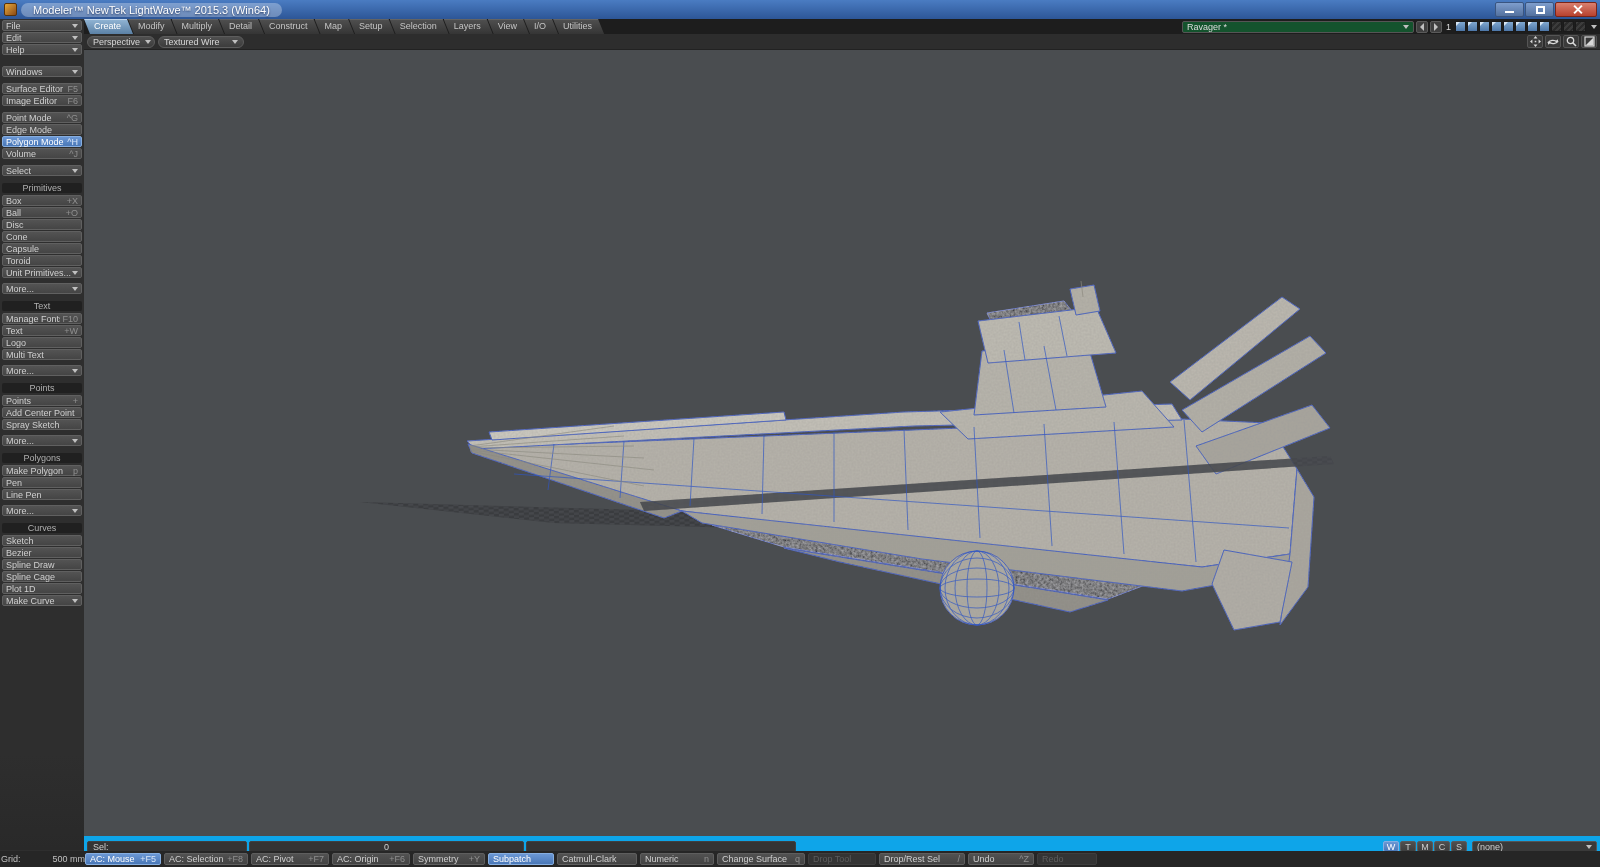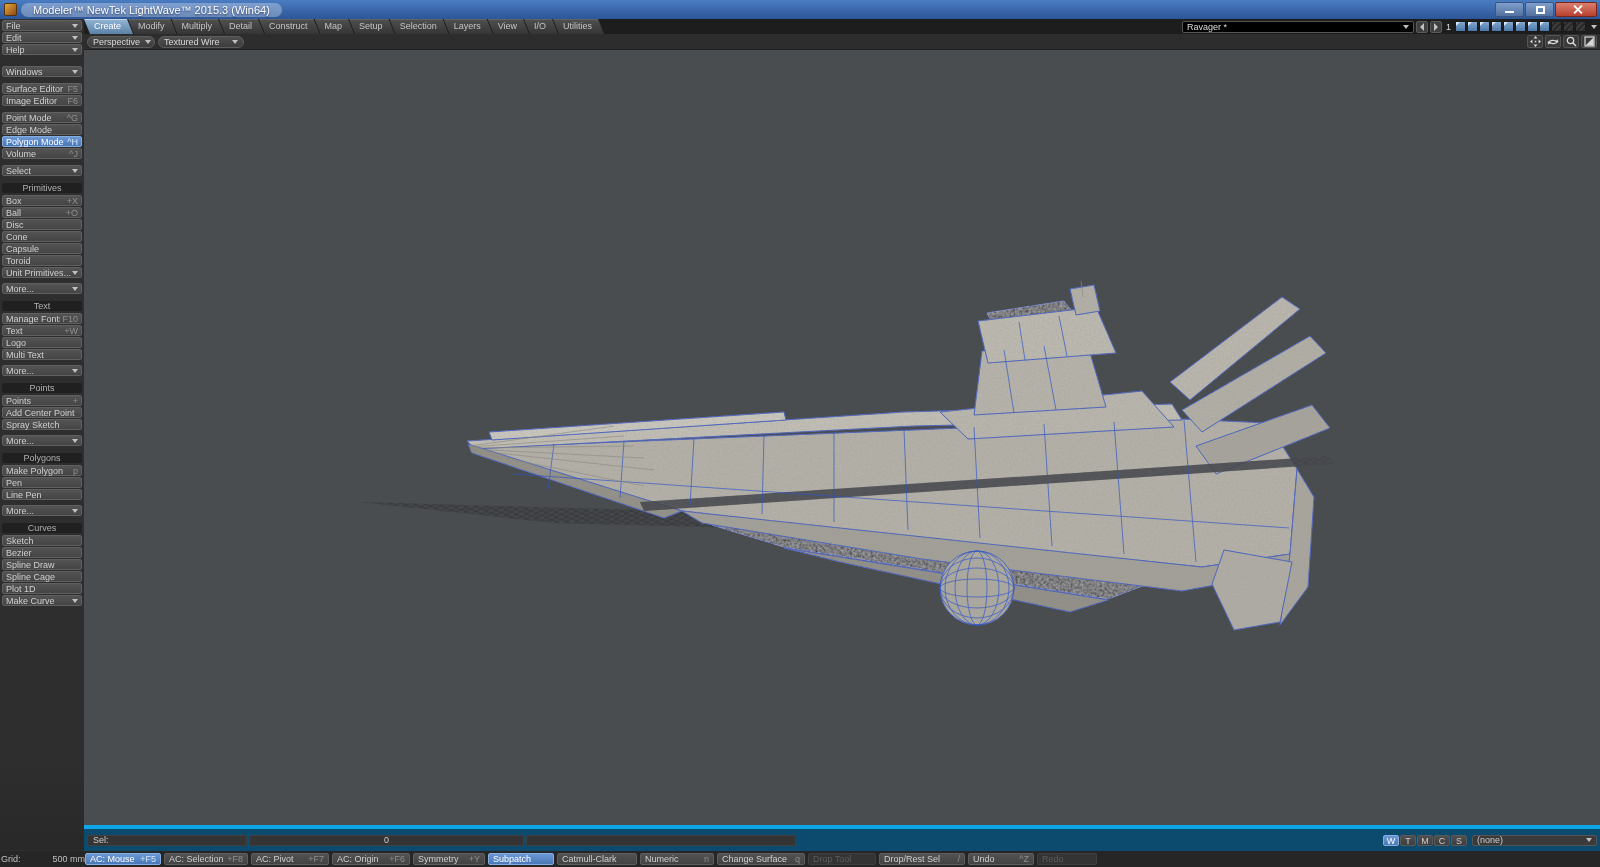--- a/index.html
+++ b/index.html
@@ -26,21 +26,21 @@
 
   
   .tabsrow { position:absolute; left:84px; top:19px; right:0; height:15px; background:#1d1d1d;
     display:flex; align-items:stretch; }
   .tab { position:relative; margin-right:-5px; padding:1px 12px 0 10px; color:#c4c4c4;
     background:linear-gradient(#4e4e4e,#353535); border-top:1px solid #636363;
     clip-path:polygon(0 0, calc(100% - 6px) 0, 100% 100%, 6px 100%); cursor:pointer; }
   .tab.active { background:linear-gradient(#8fb2d2,#5b81a6); color:#fff; z-index:2;
     border-top-color:#c2d6ea; }
   .rightcluster { margin-left:auto; display:flex; align-items:center; gap:2px; padding-right:3px; }
-  .objfield { width:232px; height:12px; background:#000000; border:1px solid #555;
+  .objfield { width:232px; height:12px; background:#14532d; border:1px solid #555;
     border-radius:2px; display:flex; align-items:center; padding:4px 4px; color:#ddd; }
   .objfield .arr { margin-left:auto; }
   .navbtn { width:12px; height:12px; background:#3f3f3f; border:1px solid #5a5a5a; border-radius:2px;
     display:flex; align-items:center; justify-content:center; color:#ccc; }
   .layernum { color:#ddd; padding:0 2px; }
   .layertiles { display:flex; gap:1px; }
   .ltile { width:11px; height:11px; border:1px solid #1a1a1a; position:relative; }
   .ltile.used { background:linear-gradient(#7fa7cf,#4d77a8); }
   .ltile.used::before { content:""; position:absolute; left:0; top:0;
     border-top:4px solid #d7e6f4; border-right:4px solid transparent; }
@@ -75,22 +75,22 @@
   .sb-hdr { height:10px; margin:7px 0 2px; background:#202020; border-radius:2px; color:#b0b0b0;
     text-align:center; line-height:10px; }
   .sb-space { height:5px; flex:none; }
   .sb-fill { flex:1; background:linear-gradient(#2e2e2e 60%, #292929); margin:4px -2px 0; }
 
   
   .viewport { position:absolute; left:84px; top:50px; right:0; bottom:31px; background:#4a4d50; }
   .viewport svg { display:block; width:100%; height:100%; }
 
   
-  .statusrow { position:absolute; left:84px; right:0; bottom:16px; height:15px; background:#0c4a6e;
-    display:flex; align-items:center; padding:11px 3px; gap:2px; border-top:4px solid #0ea5e9; }
+  .statusrow { position:absolute; left:84px; right:0; bottom:16px; height:15px; background:#0ea5e9;
+    display:flex; align-items:center; padding:4px 3px; gap:2px; border-top:6px solid #0ea5e9; }
   .selseg { height:11px; background:#343434; border:1px solid #404040; border-radius:2px;
     display:flex; align-items:center; padding:0 5px; color:#cfcfcf; }
   .seg-a { width:160px; } .seg-b { width:275px; justify-content:center;} .seg-c { width:270px; }
   .modes { margin-left:auto; display:flex; gap:1px; }
   .modebtn { width:16px; height:11px; background:linear-gradient(#4f4f4f,#3e3e3e); border:1px solid #5a5a5a;
     border-radius:2px; color:#ccc; text-align:center; line-height:10px; }
   .modebtn.active { background:linear-gradient(#6b97d4,#4a78b8); color:#fff; border-color:#86aee0; }
   .selset { width:125px; height:11px; background:#3a3a3a; border:1px solid #555; border-radius:2px;
     display:flex; align-items:center; padding:0 4px; color:#ccc; margin-left:3px; }
   .selset .arr { margin-left:auto; }

